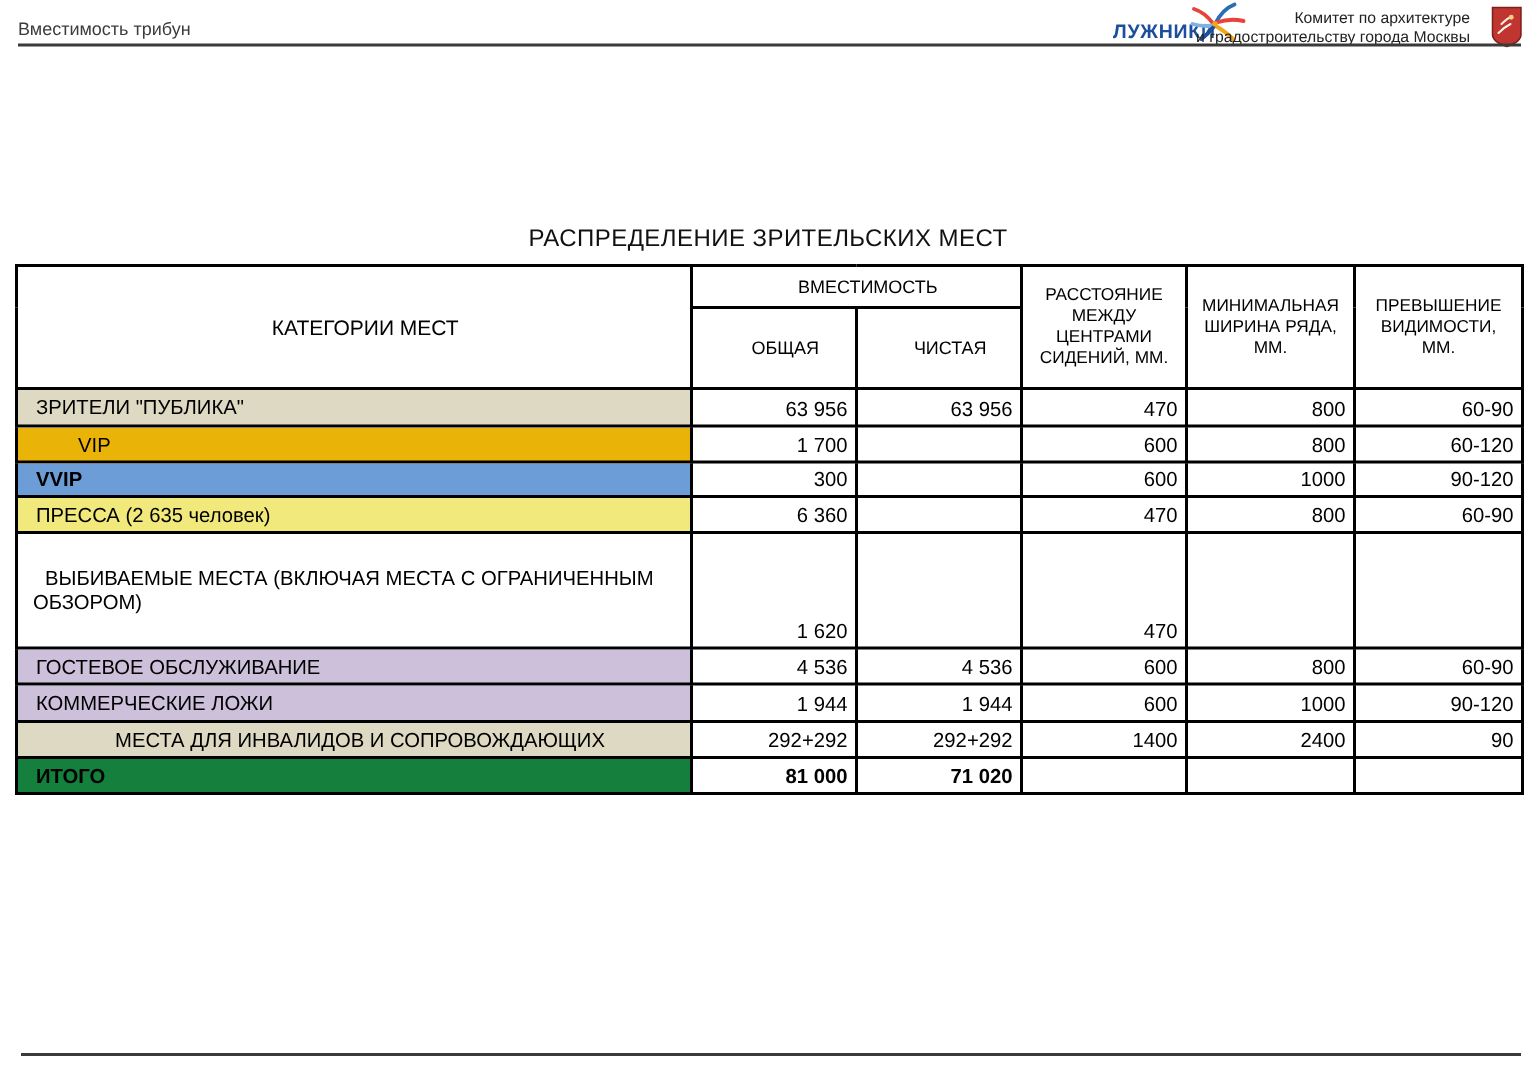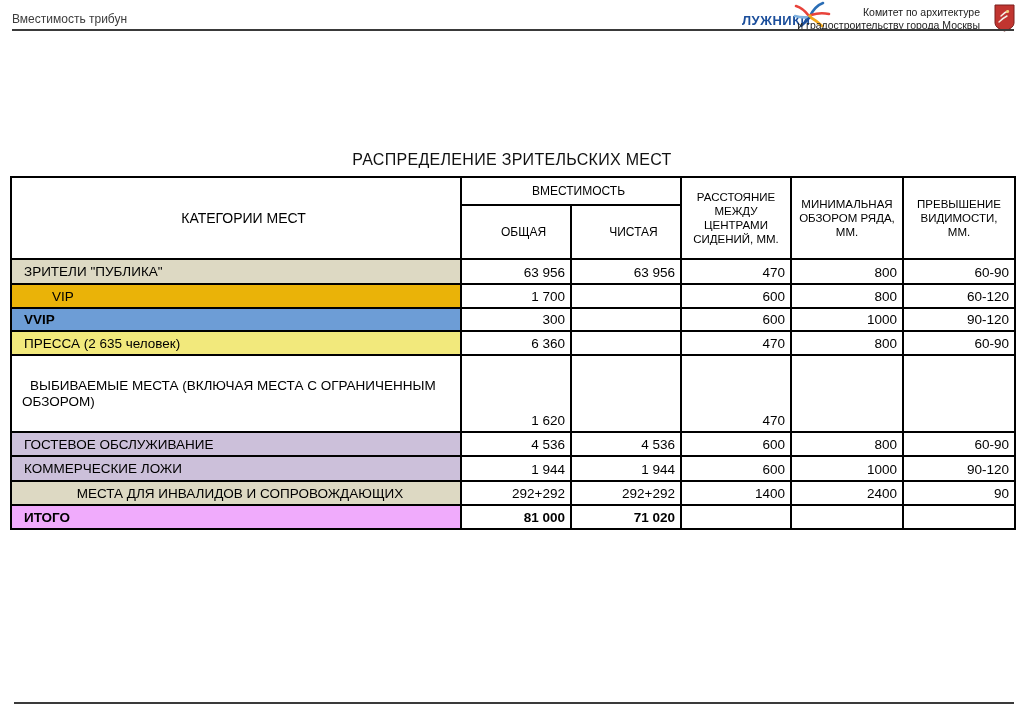--- a/index.html
+++ b/index.html
@@ -78,21 +78,21 @@
         <col style="width:110px">
     <col style="width:110px">
         <col style="width:112px">
         <col style="width:112px">
   </colgroup>
   <tbody>
         <tr class="h24">
     <th class="cat-head" rowspan="2">КАТЕГОРИИ МЕСТ</th>
     <th class="grp-head" colspan="2">ВМЕСТИМОСТЬ</th>
     <th class="right-head" rowspan="2">РАССТОЯНИЕ МЕЖДУ ЦЕНТРАМИ СИДЕНИЙ, ММ.</th>
-    <th class="right-head" rowspan="2">МИНИМАЛЬНАЯ ОБЗОРОМ РЯДА, ММ.</th>
+    <th class="right-head" rowspan="2">МИНИМАЛЬНАЯ ШИРИНА РЯДА, ММ.</th>
     <th class="right-head" rowspan="2">ПРЕВЫШЕНИЕ ВИДИМОСТИ, ММ.</th>
   </tr>
   <tr class="h54">
     <th class="sub-head">ОБЩАЯ</th>
     <th class="sub-head">ЧИСТАЯ</th>
   </tr>
 
   <tr class="h25">
     <td class="cat" style="background-color: rgb(221, 217, 195);">ЗРИТЕЛИ "ПУБЛИКА"</td>
     <td class="num">63 956</td>
@@ -151,21 +151,21 @@
   </tr>
   <tr class="h24">
     <td class="cat" style="background-color: rgb(221, 217, 195); text-align: center;">МЕСТА ДЛЯ ИНВАЛИДОВ И СОПРОВОЖДАЮЩИХ</td>
     <td class="num">292+292</td>
     <td class="num">292+292</td>
     <td class="num">1400</td>
     <td class="num">2400</td>
     <td class="num">90</td>
   </tr>
   <tr class="h24 total-row">
-    <td class="cat" style="background-color: #f0abfc; margin-top: 28px;">ИТОГО</td>
+    <td class="cat" style="background-color: #15803d; margin-top: 28px;">ИТОГО</td>
     <td class="num">81 000</td>
     <td class="num">71 020</td>
     <td class="num"></td>
     <td class="num"></td>
     <td class="num"></td>
   </tr>
 </tbody>
     </table>
 </div>
 

